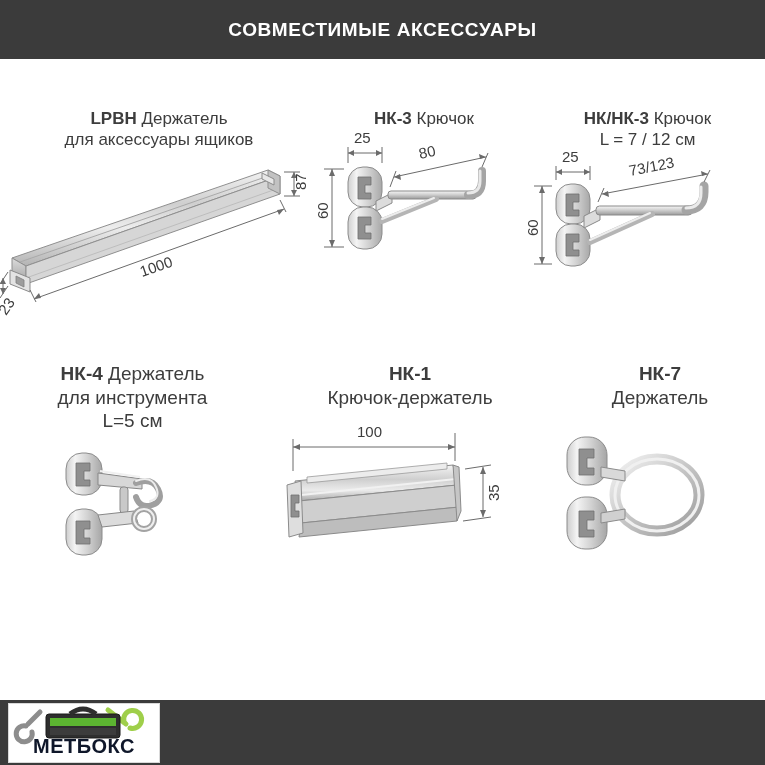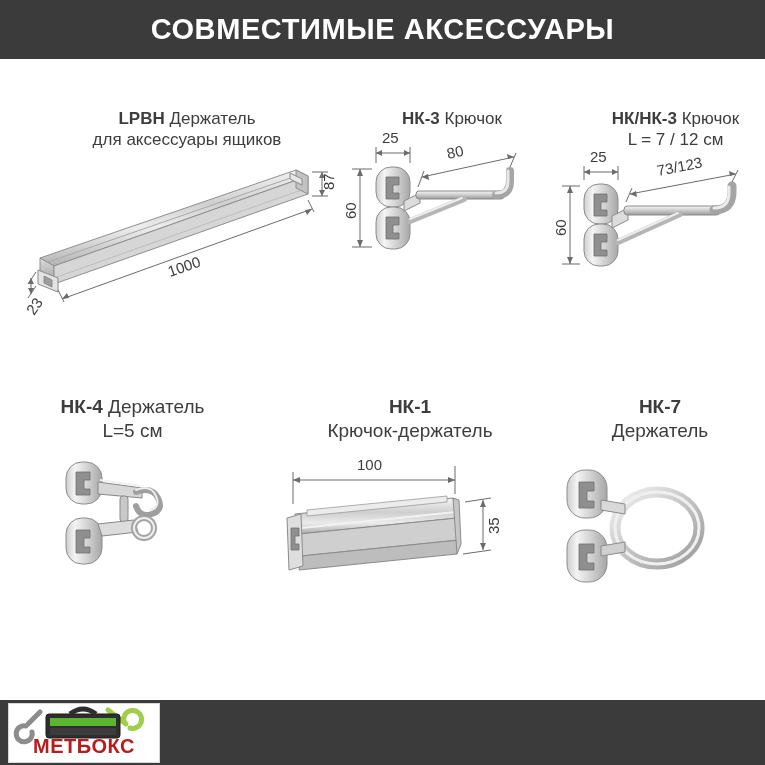--- a/index.html
+++ b/index.html
@@ -15,53 +15,53 @@
 
   
   .header {
     height: 62px;
     background: #3b3b3b;
     display: flex; align-items: center; justify-content: center;
     border-bottom: 3px solid #ffffff;
   }
   .header-title {
     color: #ffffff;
-    font-size: 29px;
+    font-size: 19px;
     font-weight: bold;
     letter-spacing: 0.6px;
     text-transform: uppercase;
   }
 
   
   .content { padding: 0; }
   .row {
     display: flex;
   }
   .cell {
     position: relative;
   }
   
-  .row1 { height: 290px; padding-top: 46px; padding-left: 28px; }
+  .row1 { height: 290px; padding-top: 46px; }
   .c1 { width: 318px; }
   .c2 { width: 212px; }
   .c3 { width: 235px; }
   
   .row2 { height: 300px; padding-top: 10px; }
   .d1 { width: 265px; }
   .d2 { width: 290px; }
   .d3 { width: 210px; }
 
   .caption {
     text-align: center;
     line-height: 1.24;
     font-size: 17px;
     color: #3d3d3d;
   }
   .caption .code { font-weight: bold; }
-  .caption.big { font-size: 19px; margin-top: 33px; }
+  .caption.big { font-size: 19px; }
   .caption .l2, .caption .l3 { display:block; }
 
   .art {
     position: relative;
     width: 100%;
   }
 
   svg { display:block; overflow: visible; }
 
   .dim-text {
@@ -86,21 +86,21 @@
     border: 1px solid #d9d9d9;
     position: relative;
     display: flex; align-items: center; justify-content: center;
   }
   .logo-inner { position: relative; width: 144px; height: 54px; }
   .logo-text {
     position: absolute;
     left: 0; bottom: 2px; width: 144px;
     text-align: center;
     font-size: 20px; font-weight: bold;
-    color: #b91c1c;
+    color: #0f172a;
     letter-spacing: 0.5px;
   }
 </style>
 </head>
 <body>
 
 <div class="header">
   <div class="header-title">Совместимые аксессуары</div>
 </div>
 
@@ -316,20 +316,21 @@
       </div>
     </div>
   </div>
 
   <div class="row row2">
 
     <div class="cell d1">
       <div class="caption big">
         <span class="code">НК-4</span>
         <span>Держатель</span>
+        <span class="l2">для инструмента</span>
         <span class="l3">L=5 см</span>
       </div>
       <div class="art">
         <svg width="265" height="180" viewBox="0 0 265 180">
           <defs>
             <linearGradient id="plate4" x1="0" y1="0" x2="1" y2="0">
               <stop offset="0%" stop-color="#cdcdcd"></stop>
               <stop offset="25%" stop-color="#f4f4f4"></stop>
               <stop offset="60%" stop-color="#d2d2d2"></stop>
               <stop offset="100%" stop-color="#a6a6a6"></stop>

